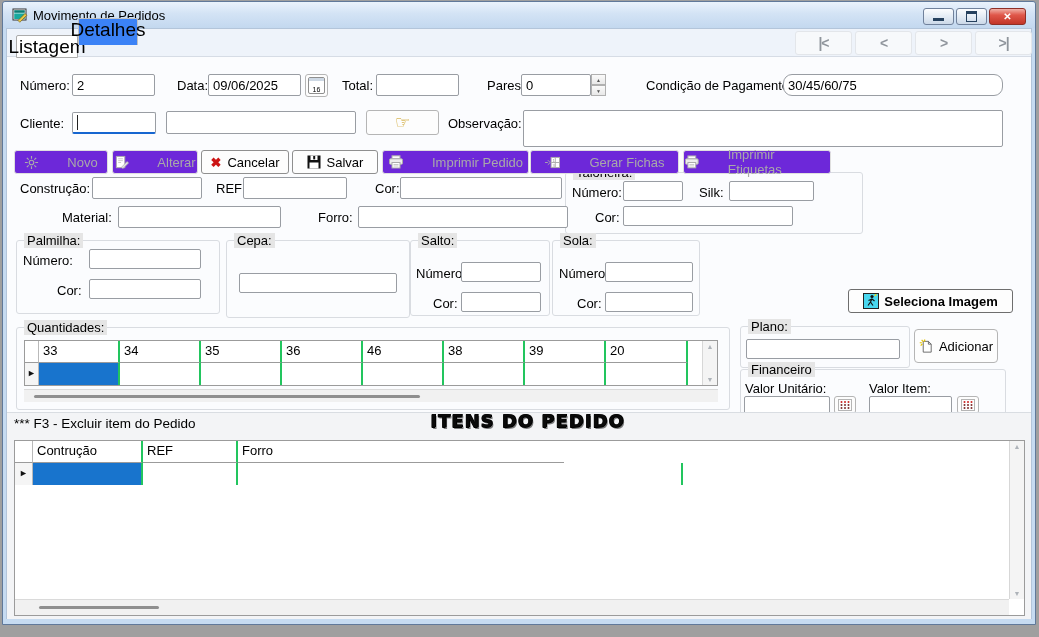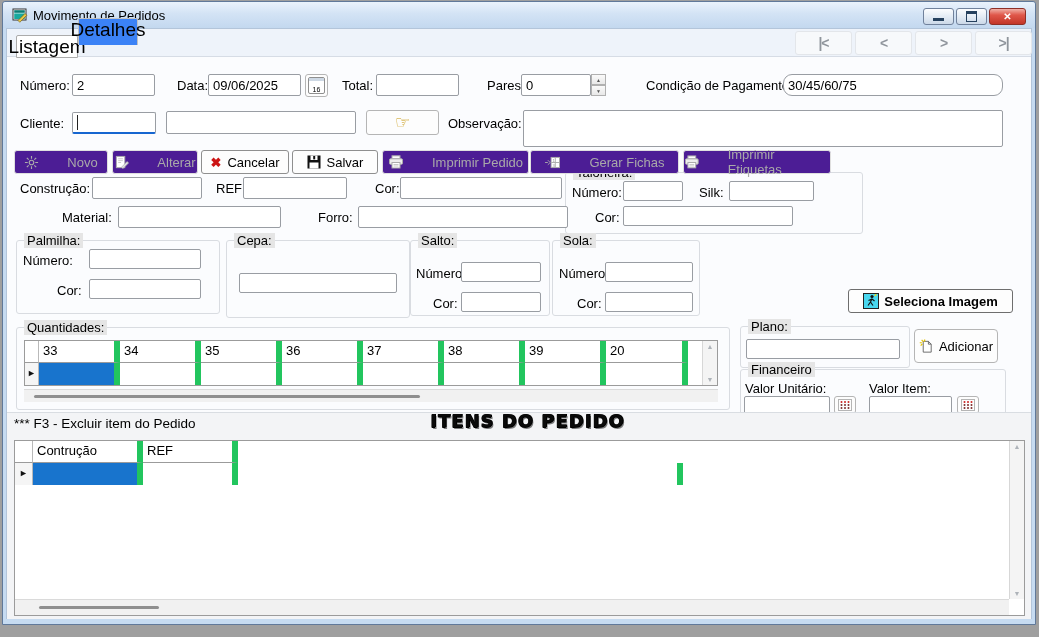--- a/index.html
+++ b/index.html
@@ -35,31 +35,31 @@
        font-size:14px;font-weight:bold;letter-spacing:-1px;}
   
   .lbl{position:absolute;font-size:13px;white-space:nowrap;z-index:2;}
   .inp{position:absolute;box-sizing:border-box;height:22px;border:1px solid #999da3;border-radius:2px;
        background:#fff;font:13px "Liberation Sans",sans-serif;padding:0 4px;outline:none;z-index:2;}
   .fs{position:absolute;border:1px solid #d9dce1;border-radius:3px;z-index:1;}
   .cap{position:absolute;top:-8px;left:7px;background:#e5e5e5;padding:0 3px;font-size:13px;white-space:nowrap;}
   .tbtn{position:absolute;top:150px;height:24px;box-sizing:border-box;border:1px solid #a9a9a9;
        border-radius:3px;background:#fdfdfd;font-size:13px;display:flex;align-items:center;
        justify-content:center;gap:6px;z-index:2;cursor:default;}
-  .tbtn.dis{color:#a9a9a9;border-color:#dfdfdf;background:#4c1d95;gap:28px;}
+  .tbtn.dis{color:#a9a9a9;border-color:#dfdfdf;background:#6d28d9;gap:28px;}
   .sbtn{position:absolute;box-sizing:border-box;border:1px solid #b5b5b5;border-radius:3px;background:#fdfdfd;
        font-size:13px;display:flex;align-items:center;justify-content:center;gap:5px;z-index:2;cursor:default;}
   .spin{position:absolute;width:15px;height:11px;box-sizing:border-box;border:1px solid #b0b0b0;
        background:linear-gradient(#fafafa,#e8e8e8);color:#555;font-size:5px;display:flex;
        align-items:center;justify-content:center;z-index:3;}
   .caret{position:absolute;width:1px;height:15px;background:#222;z-index:4;}
   
   .grid{position:absolute;background:#fff;border:1px solid #9b9b9b;box-sizing:border-box;z-index:2;}
   .grow{display:flex;}
-  .gcell{box-sizing:border-box;height:22px;border-right:6px solid #22c55e;font-size:13px;
+  .gcell{box-sizing:border-box;height:22px;border-right:2px solid #22c55e;font-size:13px;
        padding:2px 0 0 4px;overflow:hidden;white-space:nowrap;}
   .ghead .gcell{border-bottom:1px solid #9b9b9b;background:#fff;}
   .gind{background:#f5f5f5;border-right:1px solid #b9b9b9;padding:0;text-align:center;}
   .gsel{background:#1874cd;}
   .rowind{font-size:9px;line-height:20px;color:#111;}
   .vscroll{position:absolute;right:0;top:0;width:15px;background:#f4f4f4;border-left:1px solid #d7d7d7;
        box-sizing:border-box;z-index:3;}
   .varrow{position:absolute;left:0;width:100%;text-align:center;font-size:7px;color:#aeb3b9;}
   .hscroll{position:absolute;background:#f1f1f1;border-top:1px solid #dadada;box-sizing:border-box;z-index:3;}
   .hthumb{position:absolute;height:3px;background:#8f8f8f;border-radius:2px;}
@@ -283,21 +283,21 @@
 
 <div class="fs" style="left:16px;top:327px;width:712px;height:81px">
   <span class="cap">Quantidades:</span>
   <div class="grid" style="left:7px;top:12px;width:694px;height:46px">
     <div class="grow ghead">
       <div class="gcell gind" style="width:14px"></div>
       <div class="gcell" style="width:81px">33</div>
       <div class="gcell" style="width:81px">34</div>
       <div class="gcell" style="width:81px">35</div>
       <div class="gcell" style="width:81px">36</div>
-      <div class="gcell" style="width:81px">37</div>
+      <div class="gcell" style="width:81px">46</div>
       <div class="gcell" style="width:81px">38</div>
       <div class="gcell" style="width:81px">39</div>
       <div class="gcell" style="width:82px">20</div>
     </div>
     <div class="grow">
       <div class="gcell gind" style="width:14px"><span class="rowind">►</span></div>
       <div class="gcell gsel" style="width:81px"></div>
       <div class="gcell" style="width:81px"></div>
       <div class="gcell" style="width:81px"></div>
       <div class="gcell" style="width:81px"></div>
@@ -376,20 +376,21 @@
 
 <div class="footer"></div>
 <span class="f3">*** F3 - Excluir item do Pedido</span>
 <span class="itens-heading">ITENS DO PEDIDO</span>
 
 <div class="grid" style="left:14px;top:440px;width:1011px;height:176px">
   <div class="grow ghead">
     <div class="gcell gind" style="width:18px"></div>
     <div class="gcell" style="width:110px">Contrução</div>
     <div class="gcell" style="width:95px">REF</div>
+    <div class="gcell" style="width:326px;border-right:none">Forro</div>
   </div>
   <div class="grow">
     <div class="gcell gind" style="width:18px"><span class="rowind">►</span></div>
     <div class="gcell gsel" style="width:110px"></div>
     <div class="gcell" style="width:95px"></div>
     <div class="gcell" style="width:445px"></div>
     <div class="gcell" style="width:326px;border-right:none"></div>
   </div>
   <div class="vscroll" style="height:158px">
     <span class="varrow" style="top:2px">▲</span>

